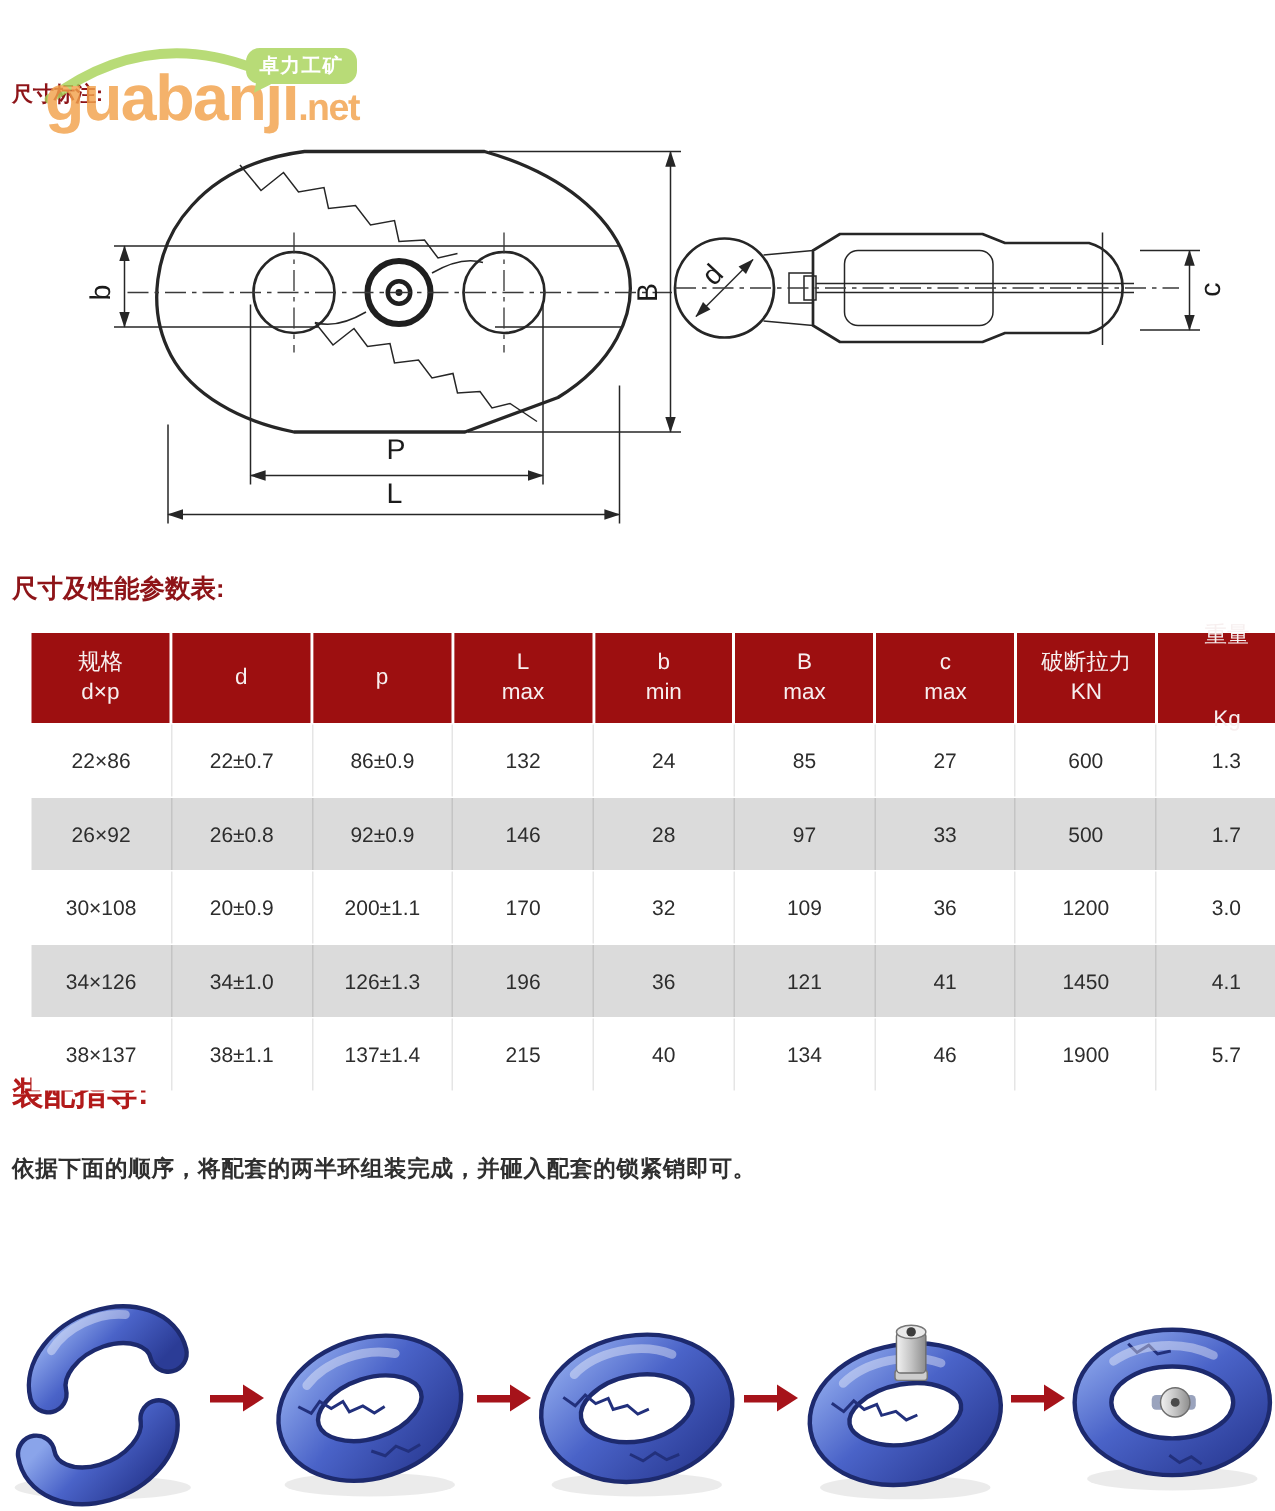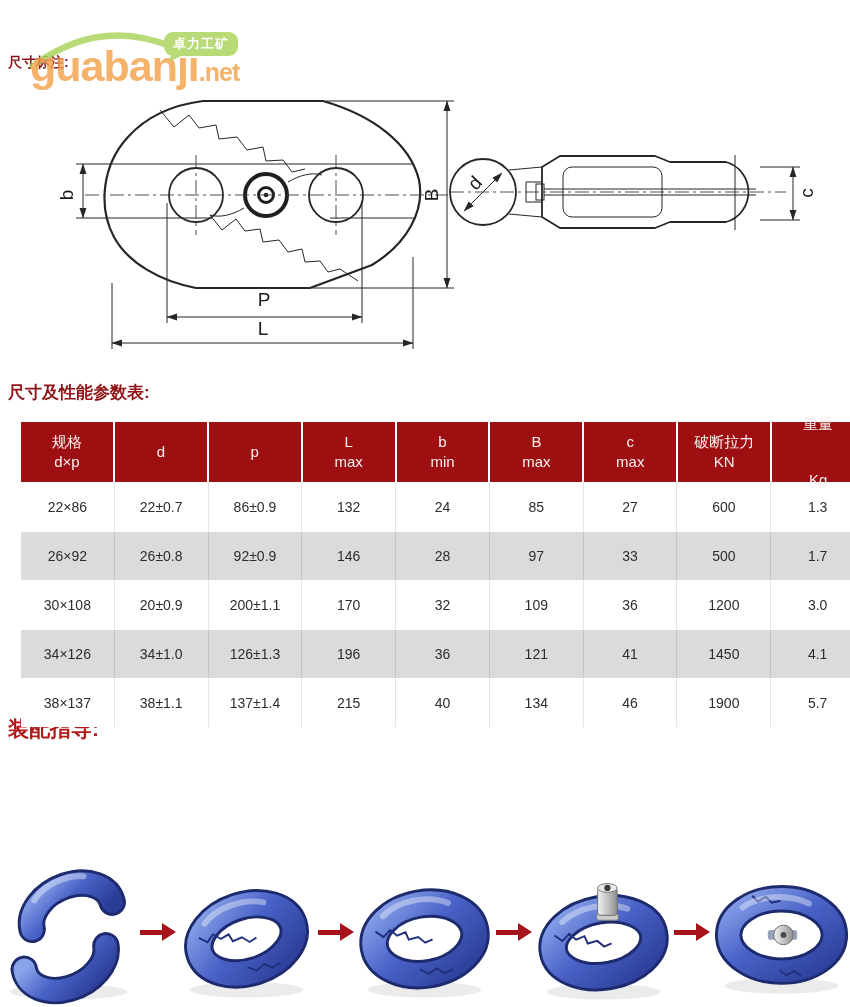--- a/index.html
+++ b/index.html
@@ -64,20 +64,21 @@
     <svg class="arc" width="152" height="44">
       <path d="M5,38 Q72,-12 147,20" stroke="var(--logo-green)" stroke-width="6.5" fill="none" stroke-linecap="round"></path>
     </svg>
     <div class="text-row"><span class="brand">guabanji</span><span class="tld">.net</span></div>
     <div class="bubble">卓力工矿</div>
   </div>
 
   <h2 id="h-dim" class="red-h">尺寸标注:</h2>
   <h2 id="h-table" class="red-h">尺寸及性能参数表:</h2>
   <h2 id="h-assembly" class="red-h">装配指导:</h2>
+  <p id="instruction">依据下面的顺序，将配套的两半环组装完成，并砸入配套的锁紧销即可。</p>
 
   <svg id="drawing" width="850" height="278" viewBox="0 0 850 278">
     <defs>
       <marker id="arrw" viewBox="0 0 10 8" refX="9.5" refY="4" markerWidth="11" markerHeight="8.5" orient="auto-start-reverse">
         <path d="M0,0.7 L10,4 L0,7.3 z" fill="#262626"></path>
       </marker>
     </defs>
 
     <g>
 

